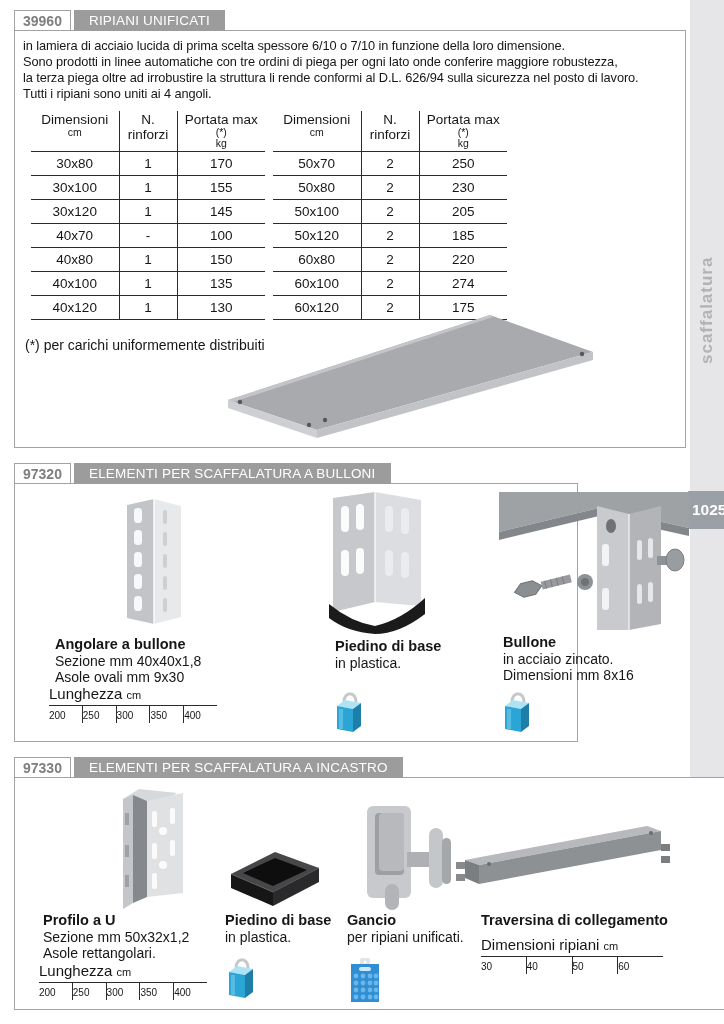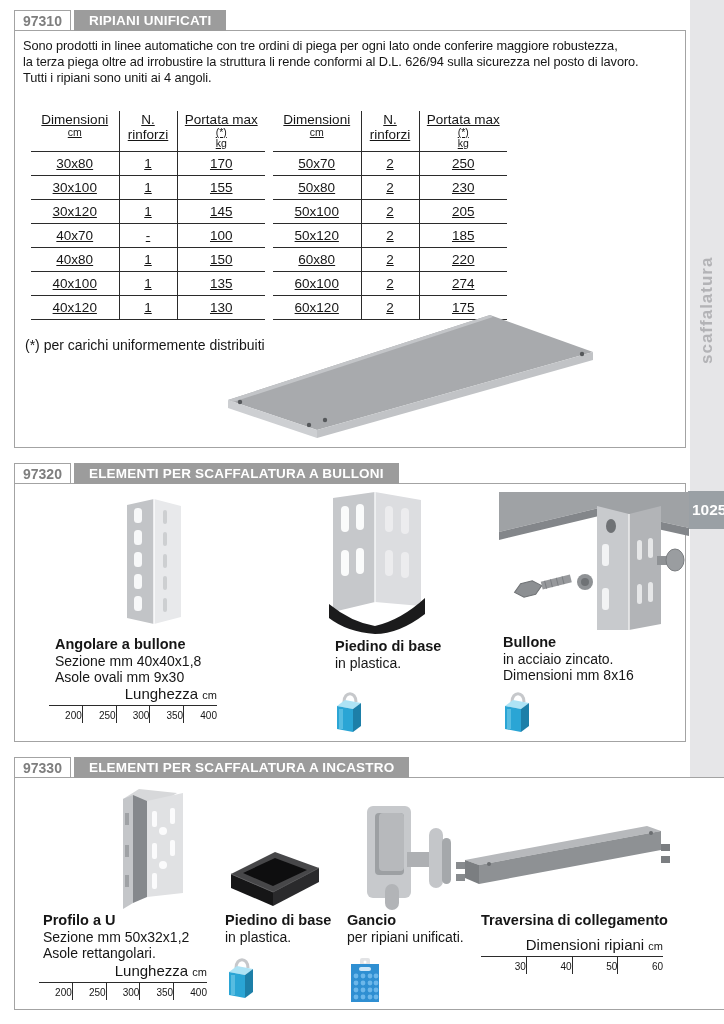--- a/index.html
+++ b/index.html
@@ -12,46 +12,46 @@
 
   
   .section { position:absolute; border:1px solid #a3a3a3; background:#fff; }
   .sec-header { position:absolute; left:-1px; bottom:100%; display:flex; height:21px; }
   .sec-code {
     border:1px solid #a3a3a3; background:#fff; color:#7e7e7e;
     font-weight:bold; font-size:14px; padding:0 8px;
     display:flex; align-items:center;
   }
   .sec-title {
-    background:#9c9c9c; color:#fff; font-weight:bold; font-size:13.5px;
+    background:#9c9c9c; color:#fff; font-weight:normal; font-size:13.5px;
     padding:0 15px; margin-left:3px; display:flex; align-items:center;
     letter-spacing:.2px; white-space:nowrap;
   }
 
   
   .desc { position:absolute; left:8px; top:7px; font-size:12.8px; line-height:16px; letter-spacing:-.1px; white-space:nowrap; }
 
   
-  .spec-table { position:absolute; border-collapse:collapse;text-decoration:underline; }
+  .spec-table { position:absolute; border-collapse:collapse; }
   .spec-table th, .spec-table td {
     border-bottom:1px solid #2b2b2b; text-align:center;
     font-size:13.5px; font-weight:normal; padding:4px 4px;
   }
   .spec-table th { vertical-align:top; padding-top:1px; padding-bottom:2px; }
   .h-main { display:block; font-size:13.5px; line-height:15px; }
   .h-sub  { display:block; font-size:10.5px; line-height:11px; }
   .mid { border-left:1px solid #2b2b2b; border-right:1px solid #2b2b2b; }
 
   .footnote { position:absolute; font-size:14px; }
 
   
   .prod-text { position:absolute; font-size:14px; line-height:16.5px; white-space:nowrap; }
   .prod-name { font-weight:bold; font-size:14.5px; }
 
-  .size-table { position:absolute; text-align:right; }
+  .size-table { position:absolute; text-align:left; }
   .size-label { font-size:15px; padding-bottom:3px; }
   .size-label .unit { font-size:11px; }
   .size-values { display:flex; border-top:1px solid #2b2b2b; }
   .size-values span { flex:1; padding:4px 0 2px; font-size:10px; border-left:1px solid #2b2b2b; }
   .size-values span:first-child { border-left:none; }
 
   .illu { position:absolute; }
 
   
   .side-strip { position:absolute; left:690px; top:0; width:34px; height:1005px; background:#e6e6e8; }
@@ -79,25 +79,26 @@
 <div class="page">
 
   <div class="side-strip"></div>
   <div class="side-label">scaffalatura</div>
   <div class="page-tab">1025</div>
   <div class="footer-rule"></div>
   <div class="logo">C</div>
 
   <div class="section" style="left:14px; top:30px; width:672px; height:418px;">
     <div class="sec-header">
-      <div class="sec-code">97310</div>
+      <div class="sec-code">39960</div>
       <div class="sec-title">RIPIANI UNIFICATI</div>
     </div>
 
     <div class="desc">
+      <div>in lamiera di acciaio lucida di prima scelta spessore 6/10 o 7/10 in funzione della loro dimensione.</div>
       <div>Sono prodotti in linee automatiche con tre ordini di piega per ogni lato onde conferire maggiore robustezza,</div>
       <div>la terza piega oltre ad irrobustire la struttura li rende conformi al D.L. 626/94 sulla sicurezza nel posto di lavoro.</div>
       <div>Tutti i ripiani sono uniti ai 4 angoli.</div>
     </div>
 
     <table class="spec-table" style="left:16px; top:80px;">
       <colgroup>
           <col style="width:88px">
           <col style="width:58px">
           <col style="width:88px">
@@ -225,21 +226,21 @@
       <polygon points="7,97 269,12 272,14 12,99" fill="#c3c5c8"></polygon>
       <polygon points="7,97 96,127 96,135 7,105" fill="#cdcfd2"></polygon>
       <polygon points="96,127 372,49 372,57 96,135" fill="#c1c3c6"></polygon>
       <circle cx="19" cy="99" r="2.2" fill="#55585b"></circle>
       <circle cx="88" cy="122" r="2.2" fill="#55585b"></circle>
       <circle cx="104" cy="117" r="2.2" fill="#55585b"></circle>
       <circle cx="361" cy="51" r="2.2" fill="#55585b"></circle>
     </svg>
   </div>
 
-  <div class="section" style="left:14px; top:483px; width:672px; height:259px;">
+  <div class="section" style="left:14px; top:483px; width:564px; height:259px;">
     <div class="sec-header">
       <div class="sec-code">97320</div>
       <div class="sec-title">ELEMENTI PER SCAFFALATURA A BULLONI</div>
     </div>
 
     <svg class="illu" style="left:110px; top:14px;" width="58" height="128" viewBox="0 0 58 128">
       <polygon points="2,7 29,1 29,126 2,120" fill="#c2c4c7"></polygon>
       <polygon points="29,1 56,8 56,119 29,126" fill="#e8e9eb"></polygon>
       <line x1="29" y1="1" x2="29" y2="126" stroke="#fbfbfc" stroke-width="1.5"></line>
       <rect x="9" y="10" width="8" height="15" rx="3.5" fill="#f7f8f9"></rect>

